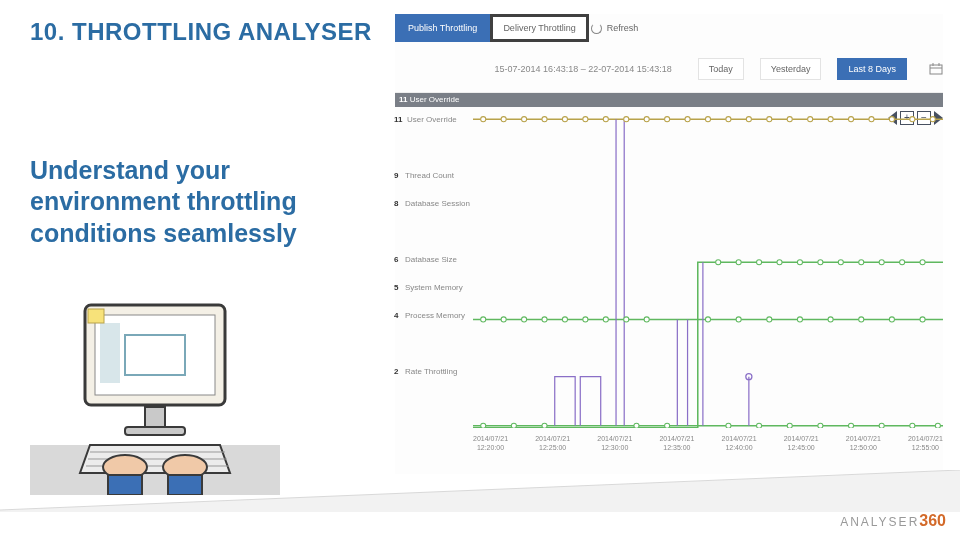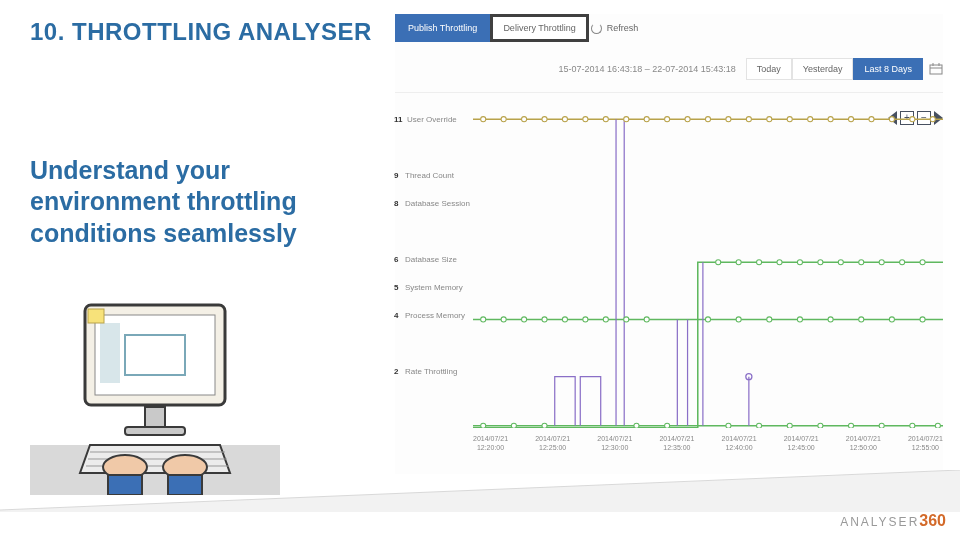--- a/index.html
+++ b/index.html
@@ -10,21 +10,21 @@
   .footer-logo { position: absolute; right: 14px; bottom: 10px; font-size: 12px; color: #999; letter-spacing: 2px; }
   .footer-logo .n360 { font-size: 16px; color: #d36a2a; font-weight: 600; letter-spacing: 0; }
   .footer-shape { position: absolute; left: 0; right: 0; bottom: 0; height: 70px; }
   
   .panel { position: absolute; left: 395px; top: 14px; width: 548px; height: 460px; background: #fdfdfd; font-size: 9px; color: #666; }
   .tabs { display: flex; align-items: center; gap: 0; }
   .tab { padding: 6px 10px; border: 3px solid #404040; background: #fff; cursor: pointer; font-size: 9px; }
   .tab.active { background: #3b6fb5; color: #fff; border-color: #3b6fb5; }
   .refresh { display: flex; align-items: center; gap: 5px; margin-left: 2px; cursor: pointer; font-size: 9px; }
   .refresh-icon { width: 11px; height: 11px; border: 1.5px solid #888; border-radius: 50%; border-top-color: transparent; display: inline-block; }
-  .daterow { display: flex; align-items: center; margin-top: 16px; gap: 0; }
+  .daterow { display: flex; align-items: center; margin-top: 16px; gap: 16px; }
   .daterange { color: #888; font-size: 9px; padding-right: 10px; flex: 1; text-align: right; }
   .pill { padding: 5px 10px; border: 1px solid #e3e3e3; background: #fff; cursor: pointer; font-size: 9px; }
   .pill.active { background: #3b6fb5; color: #fff; border-color: #3b6fb5; }
   .cal-icon { width: 14px; height: 12px; margin-left: 6px; }
   .chart-area { position: relative; margin-top: 12px; height: 360px; border-top: 1px solid #eee; }
   .greybar { position: absolute; left: 0; right: 0; top: 0; height: 14px; background: #7a7f87; color: #fff; font-size: 8px; padding-left: 4px; line-height: 14px; }
   .zoom-controls { position: absolute; right: 0; top: 18px; display: flex; gap: 3px; }
   .zoom-btn { width: 14px; height: 14px; border: 1px solid #475060; background: #fff; color: #475060; font-size: 10px; line-height: 12px; text-align: center; cursor: pointer; }
   .zoom-tri { width: 0; height: 0; border-top: 7px solid transparent; border-bottom: 7px solid transparent; }
   .tri-l { border-right: 9px solid #475060; }
@@ -86,20 +86,23 @@
       <div class="pill active">Last 8 Days</div>
       <svg class="cal-icon" viewBox="0 0 14 12">
         <rect x="1" y="2" width="12" height="9" fill="none" stroke="#888"></rect>
         <line x1="1" y1="5" x2="13" y2="5" stroke="#888"></line>
         <line x1="4" y1="0" x2="4" y2="3" stroke="#888"></line>
         <line x1="10" y1="0" x2="10" y2="3" stroke="#888"></line>
       </svg>
     </div>
 
     <div class="chart-area">
+      <div class="greybar">
+        <span style="font-weight:bold">11 </span><span>User Override</span>
+      </div>
       <div class="zoom-controls">
         <div class="zoom-tri tri-l"></div>
         <div class="zoom-btn">+</div>
         <div class="zoom-btn">−</div>
         <div class="zoom-tri tri-r"></div>
       </div>
 
       <div class="ynum" style="top:22px">11</div>
       <div class="ylabel" style="top:22px;left:12px">User Override</div>
       <div class="ynum" style="top:78px">9</div>

